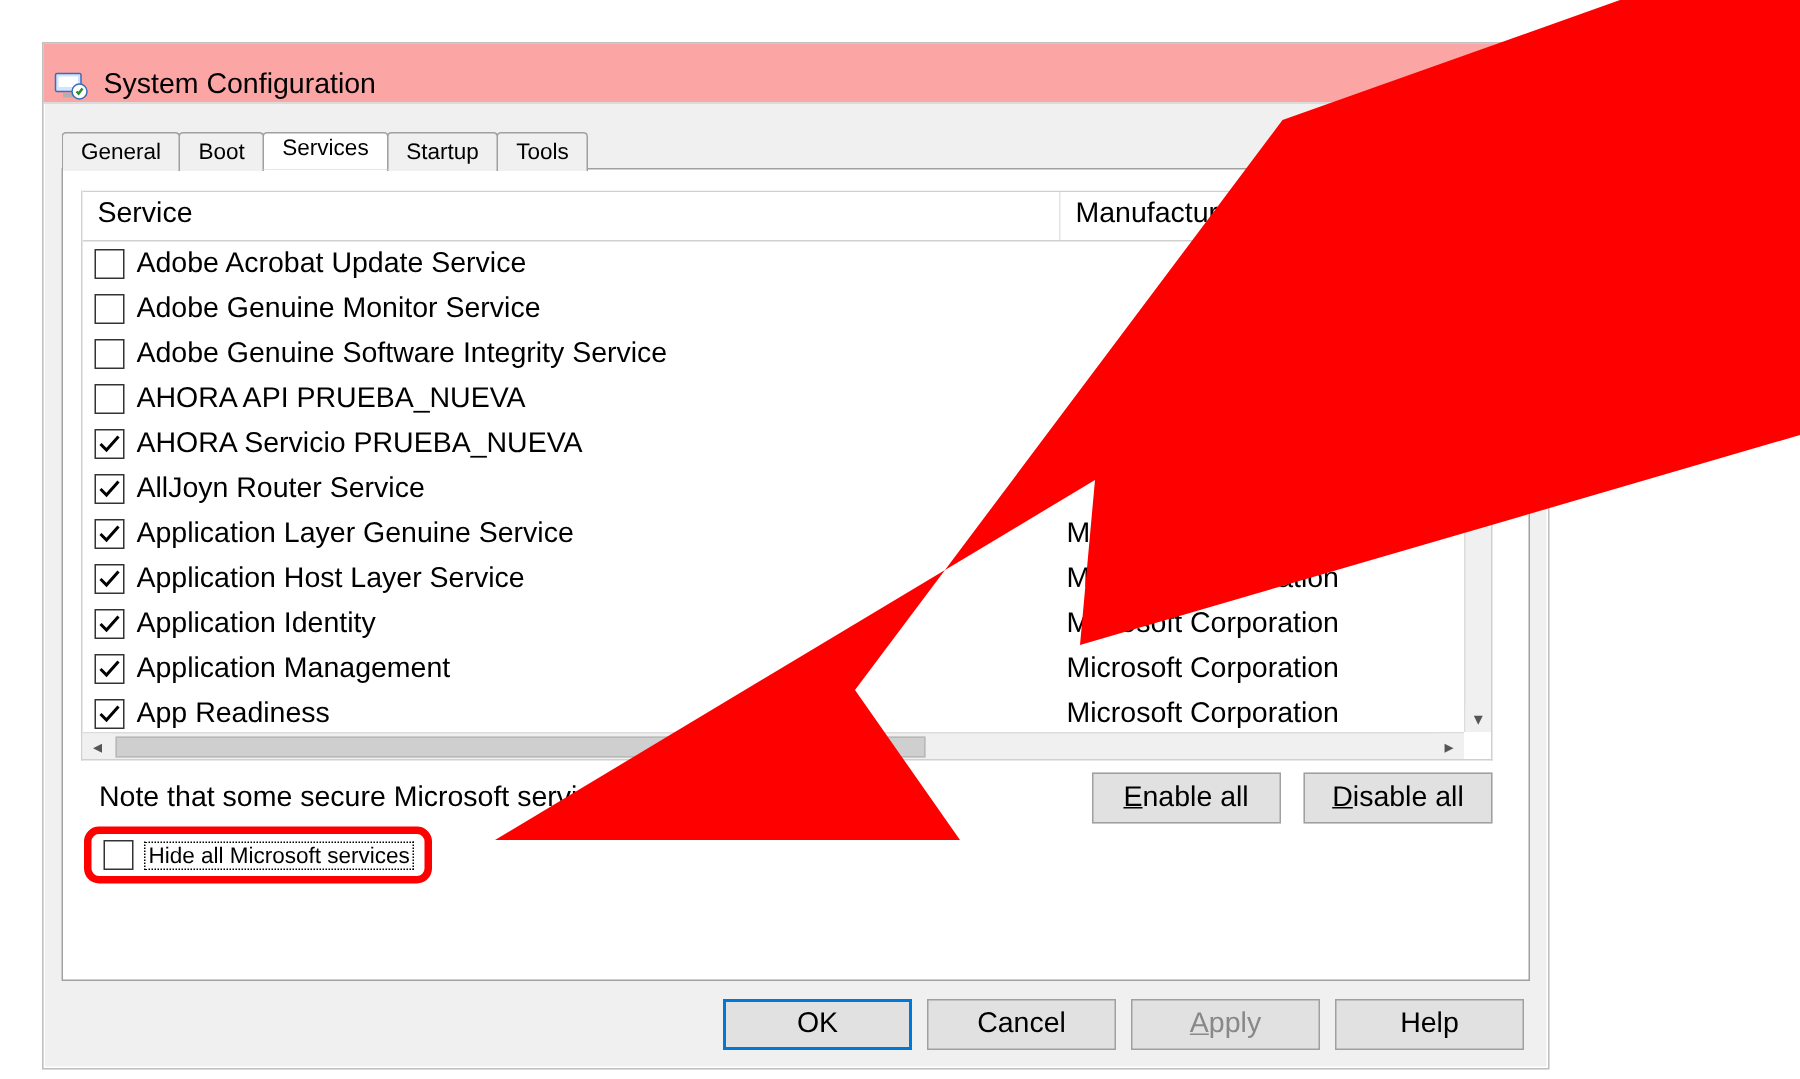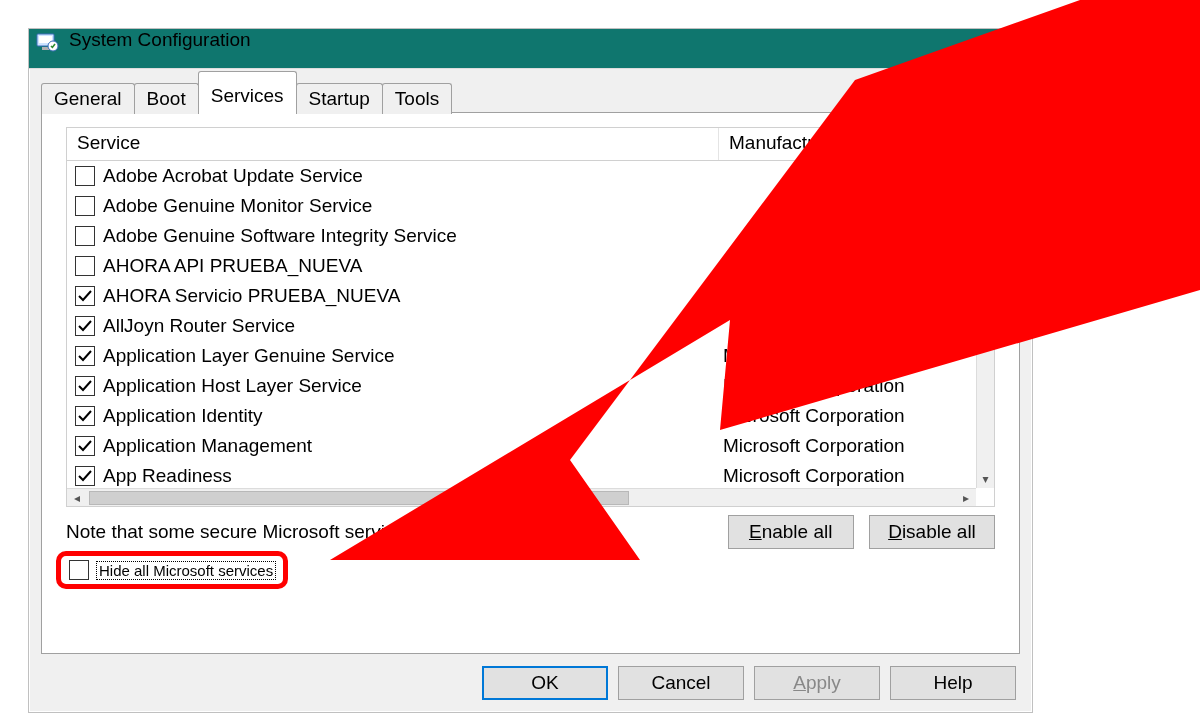--- a/index.html
+++ b/index.html
@@ -10,24 +10,24 @@
     position:absolute;
     left:28px;top:28px;
     width:1005px;height:685px;
     background:#f0f0f0;
     border:1px solid #c0c0c0;
     box-shadow:0 0 0 1px #ffffff inset;
   }
   .titlebar{
     position:relative;
     height:40px;
-    background:#0f766e;
+    background:#fca5a5;
     border-bottom:1px solid #dcdcdc;
     display:flex;
-    align-items:flex-start;
+    align-items:flex-end;
     padding-left:6px;
     font-size:19px;
   }
   .titlebar .icon{
     width:24px;height:24px;
     margin-right:10px;
     position:relative;
   }
   
   .titlebar .icon svg{width:24px;height:24px;}
@@ -51,50 +51,50 @@
     align-items:flex-end;
     height:34px;
     position:relative;
     z-index:2;
   }
   .tab{
     border:1px solid #a0a0a0;
     border-bottom:none;
     background:#f0f0f0;
     padding:4px 12px 4px 12px;
-    font-size:19px;
+    font-size:15px;
     margin-right:-1px;
     border-radius:3px 3px 0 0;
     position:relative;
     top:1px;
     cursor:default;
   }
   .tab.active{
     background:#ffffff;
     z-index:3;
     top:0;
-    padding-top:13px;
+    padding-top:1px;
     padding-bottom:6px;
   }
 
   
   .tabpage{
     position:absolute;
     left:12px;right:12px;
     top:43px;
     bottom:58px;
     background:#ffffff;
     border:1px solid #a0a0a0;
     padding:12px 14px 14px 14px;
   }
 
   
   .listview{
     position:absolute;
-    left:24px;right:24px;
+    left:12px;right:24px;
     top:14px;
     height:380px;
     background:#ffffff;
     border:1px solid #d0d0d0;
     border-top:none;
     font-size:19px;
     overflow:hidden;
   }
   .lv-head{
     display:flex;

